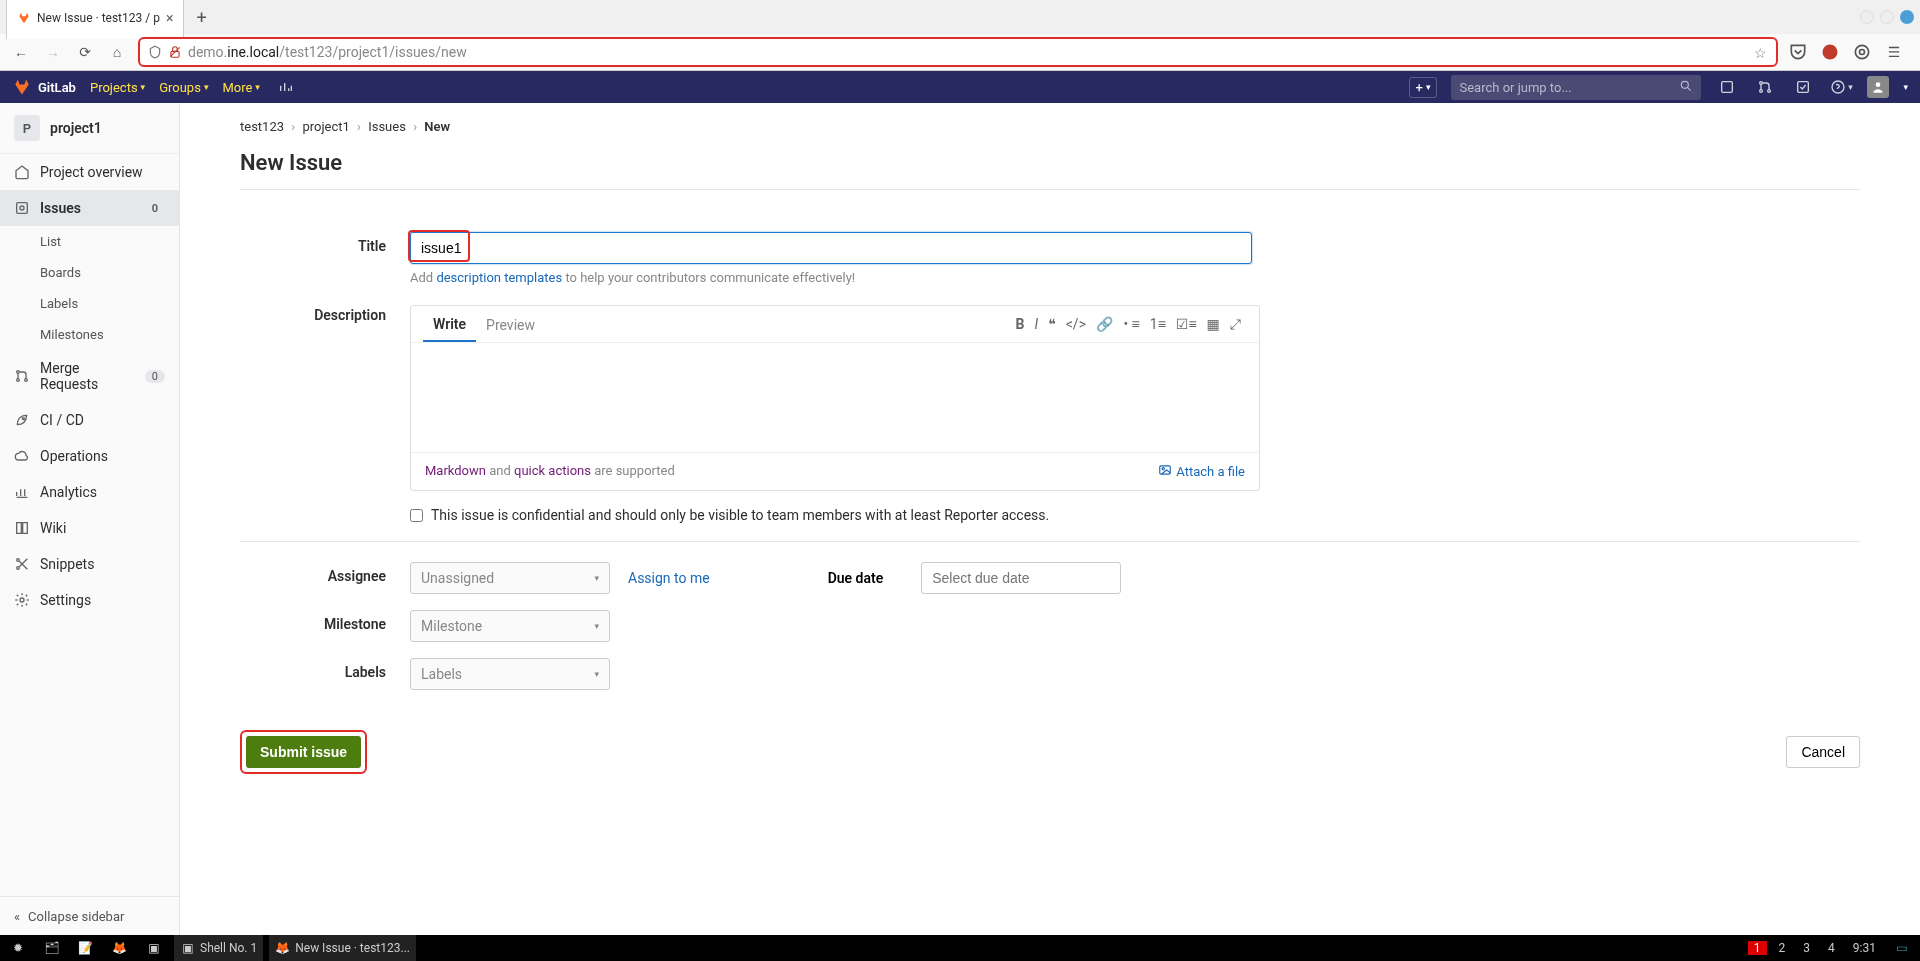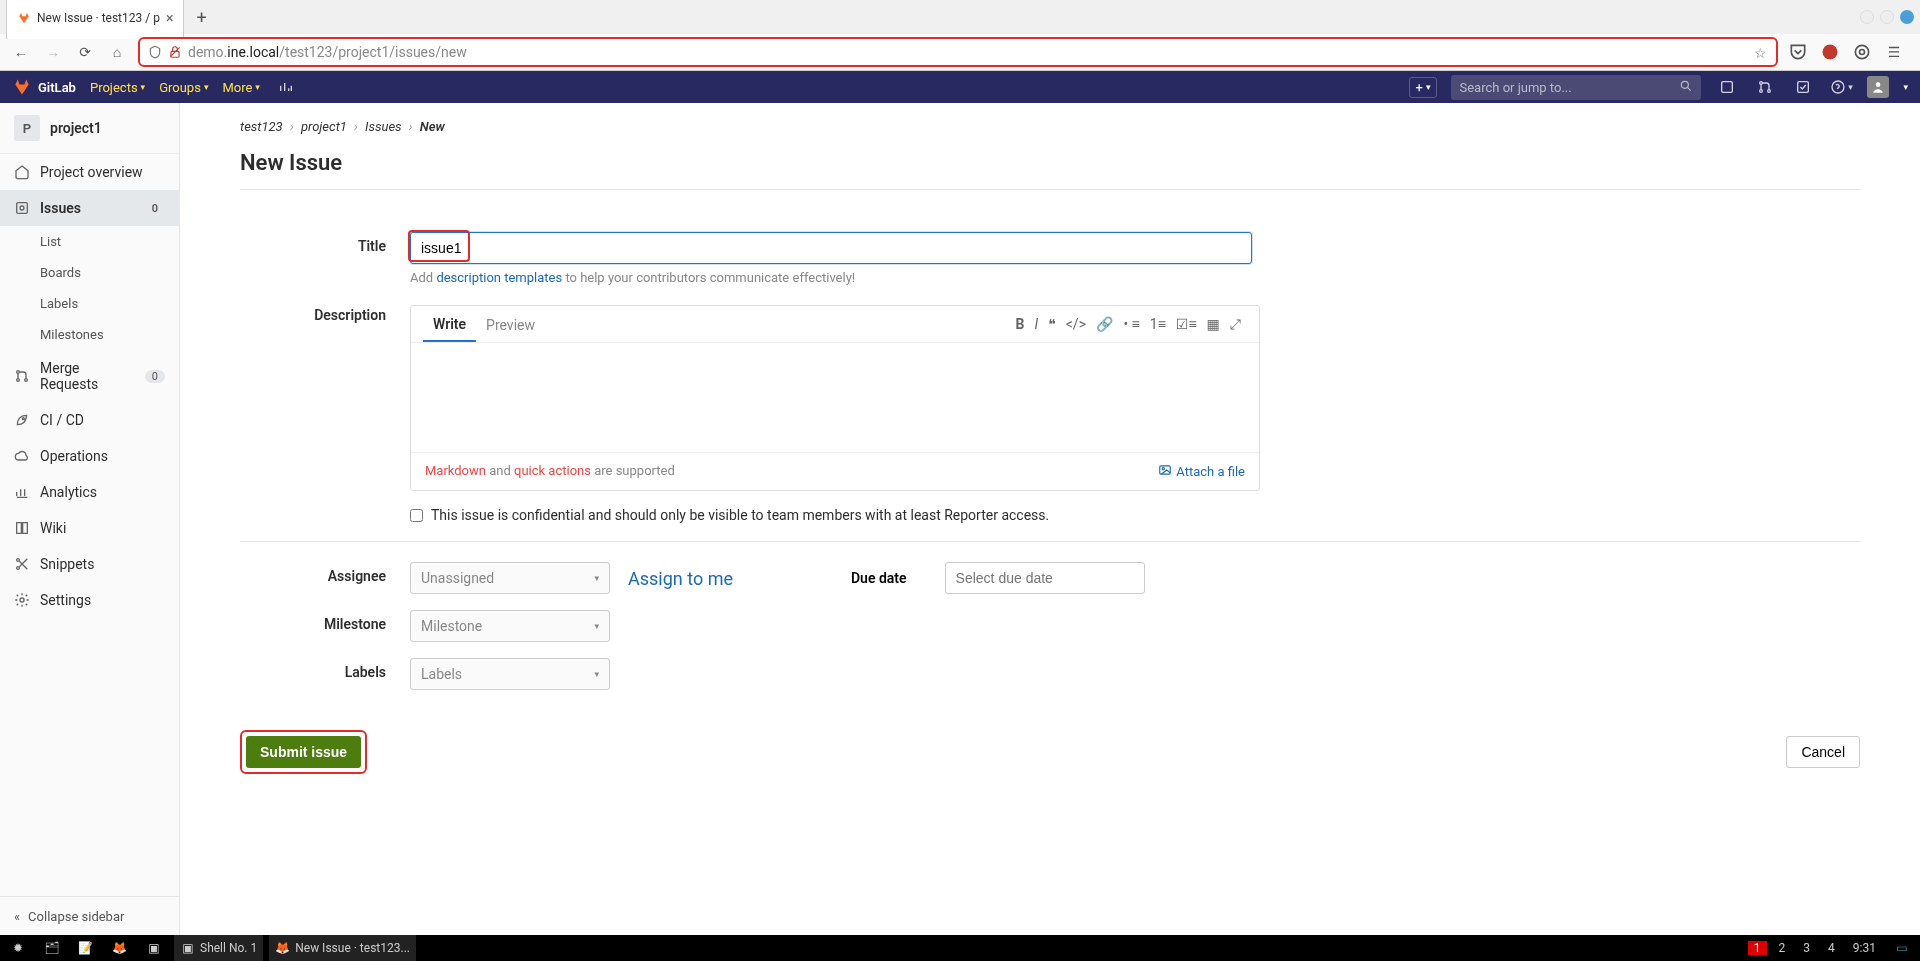--- a/index.html
+++ b/index.html
@@ -44,21 +44,21 @@
 .sb-header { display: flex; align-items: center; gap: 10px; padding: 12px 14px; font-weight: 600; border-bottom: 1px solid #eee; }
 .sb-avatar { width: 26px; height: 26px; border-radius: 3px; background: #e5e7eb; color: #555; display: flex; align-items: center; justify-content: center; font-size: 13px; font-weight: 600; }
 .sb-item { display: flex; align-items: center; gap: 10px; padding: 10px 14px; cursor: pointer; color: #2e2e2e; }
 .sb-item.active { background: #e4e8eb; font-weight: 600; }
 .sb-icon { width: 16px; height: 16px; display: flex; align-items: center; justify-content: center; color: #666; }
 .sb-badge { margin-left: auto; background: #e5e7eb; color: #555; border-radius: 10px; padding: 0 7px; font-size: 11px; }
 .sb-sub { padding: 8px 14px 8px 40px; cursor: pointer; font-size: 13px; color: #555; }
 .sb-collapse { margin-top: auto; padding: 12px 14px; border-top: 1px solid #e5e5e5; display: flex; align-items: center; gap: 8px; color: #555; cursor: pointer; font-size: 13px; }
 
 .content { flex: 1; padding: 16px 60px; overflow-y: auto; background: #fff; }
-.breadcrumbs { font-size: 13px; color: #333; margin-bottom: 16px; font-style: italic; }
+.breadcrumbs { font-size: 13px; color: #333; margin-bottom: 16px; }
 .breadcrumbs .bc-sep { color: #999; padding: 0 4px; }
 .breadcrumbs .bc-current { font-weight: 600; }
 .page-title { font-size: 22px; font-weight: 600; margin-bottom: 24px; color: #2e2e2e; border-bottom: 1px solid #e5e5e5; padding-bottom: 14px;}
 .panel { padding-top: 18px; }
 
 .form-row { display: flex; margin-bottom: 16px; }
 .form-label { width: 170px; text-align: right; padding-right: 24px; padding-top: 6px; font-weight: 600; color: #2e2e2e; font-size: 14px; }
 .form-field { flex: 1; max-width: 850px; }
 .title-input { width: 842px; padding: 7px 10px; border: 1px solid #1f75cb; border-radius: 3px; font-size: 14px; outline: none; }
 .hint { font-size: 13px; color: #888; margin-top: 6px; }
@@ -67,29 +67,29 @@
 .desc-box { border: 1px solid #ddd; border-radius: 3px; margin-top: 4px; }
 .desc-tabs { display: flex; border-bottom: 1px solid #eee; padding: 0 12px; align-items: center; }
 .desc-tab { padding: 10px 10px 8px; font-size: 14px; color: #888; cursor: pointer; }
 .desc-tab.active { color: #2e2e2e; font-weight: 600; border-bottom: 2px solid #1f75cb; }
 .desc-toolbar { margin-left: auto; display: flex; gap: 10px; color: #666; padding-right: 6px; }
 .desc-toolbar span { cursor: pointer; font-size: 14px; }
 .desc-textarea-wrap { padding: 8px; }
 .desc-highlight { border: 2px solid #e32b27; border-radius: 4px; padding: 4px 6px; font-family: "Courier New", monospace; font-size: 13px; display: inline-block; }
 .desc-textarea { width: 100%; min-height: 90px; border: none; resize: none; font-family: "Courier New", monospace; font-size: 13px; outline: none; padding-top: 6px; }
 .desc-footer { border-top: 1px solid #eee; padding: 10px 14px; display: flex; font-size: 13px; color: #888; }
-.desc-footer a { color: #ef4444; text-decoration: none; }
+.desc-footer a { color: #701a75; text-decoration: none; }
 .attach { margin-left: auto; display: flex; align-items: center; gap: 4px; color: #1b69b6; cursor: pointer; }
 
 .checkbox-row { display: flex; align-items: center; gap: 8px; margin: 14px 0 18px 170px; font-size: 14px; color: #2e2e2e; }
 .hr { border-top: 1px solid #e5e5e5; margin: 10px 0 20px; }
 
 .select-like { border: 1px solid #ccc; border-radius: 3px; padding: 7px 10px; width: 200px; background: #fafafa; color: #888; font-size: 14px; display: flex; align-items: center; justify-content: space-between; cursor: pointer; }
 .field-cluster { display: flex; gap: 18px; align-items: center; }
-.assign-link { color: #1b69b6; cursor: pointer; font-size: 18px; }
+.assign-link { color: #1b69b6; cursor: pointer; font-size: 14px; }
 .due-label { font-weight: 600; margin-left: 100px; margin-right: 20px; }
 .date-input { border: 1px solid #ccc; border-radius: 3px; padding: 7px 10px; width: 200px; color: #701a75; font-size: 14px; background: #fff; }
 
 .bottom-actions { display: flex; align-items: center; margin-top: 40px; }
 .submit-wrap { border: 2px solid #e32b27; border-radius: 6px; padding: 4px; display: inline-block; }
 .btn-submit { background: #4d7c0f; color: #fff; border: none; padding: 8px 14px; border-radius: 3px; font-size: 14px; font-weight: 600; cursor: pointer; }
 .btn-cancel { margin-left: auto; background: #fff; border: 1px solid #ccc; padding: 7px 14px; border-radius: 3px; font-size: 14px; cursor: pointer; }
 
 
 .taskbar { position: fixed; bottom: 0; left: 0; right: 0; height: 26px; background: #000; color: #ccc; display: flex; align-items: center; font-size: 12px; padding: 0 4px; gap: 6px; }

